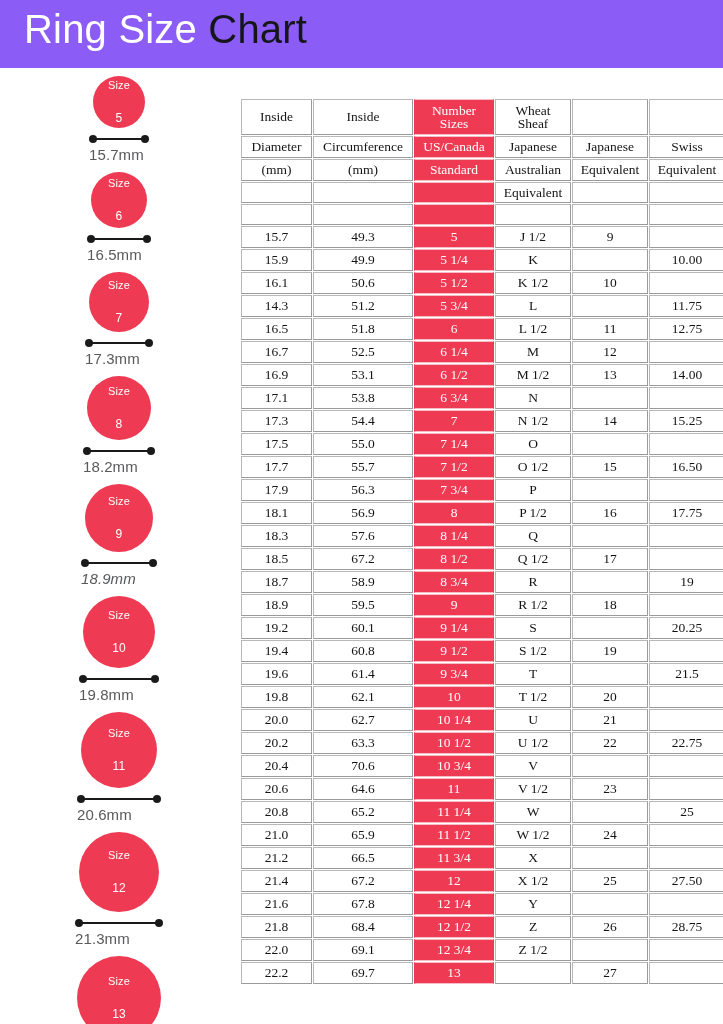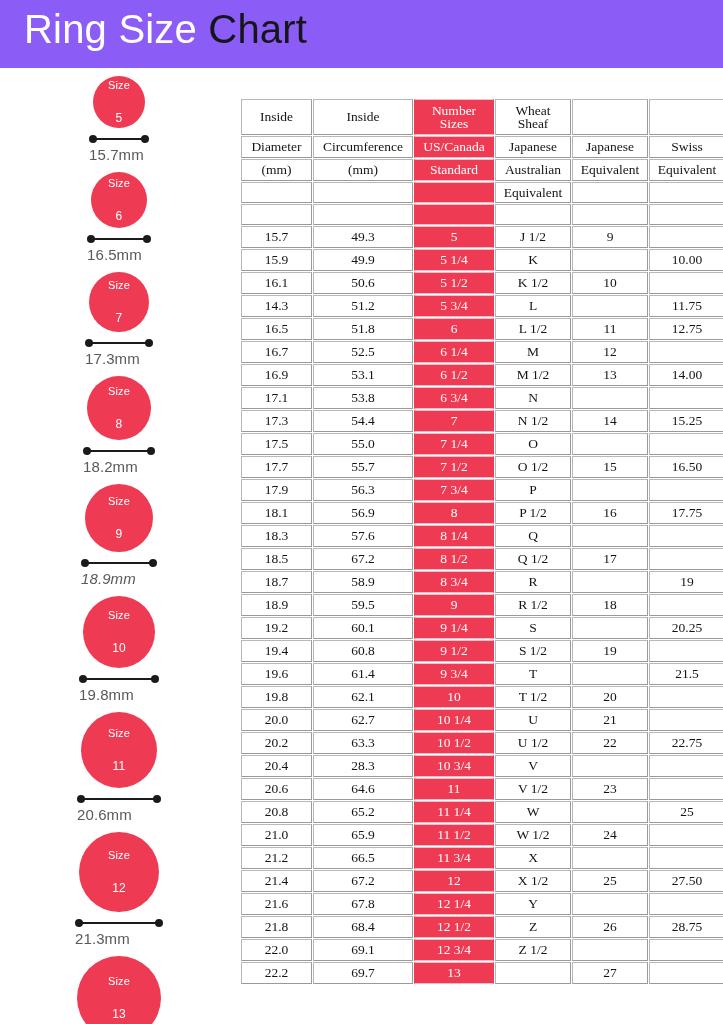--- a/index.html
+++ b/index.html
@@ -518,21 +518,21 @@
         <tr>
           <td>20.2</td>
           <td>63.3</td>
           <td class="us-col">10 1/2</td>
           <td>U 1/2</td>
           <td>22</td>
           <td>22.75</td>
         </tr>
         <tr>
           <td>20.4</td>
-          <td>28.3</td>
+          <td>70.6</td>
           <td class="us-col">10 3/4</td>
           <td>V</td>
           <td></td>
           <td></td>
         </tr>
         <tr>
           <td>20.6</td>
           <td>64.6</td>
           <td class="us-col">11</td>
           <td>V 1/2</td>

